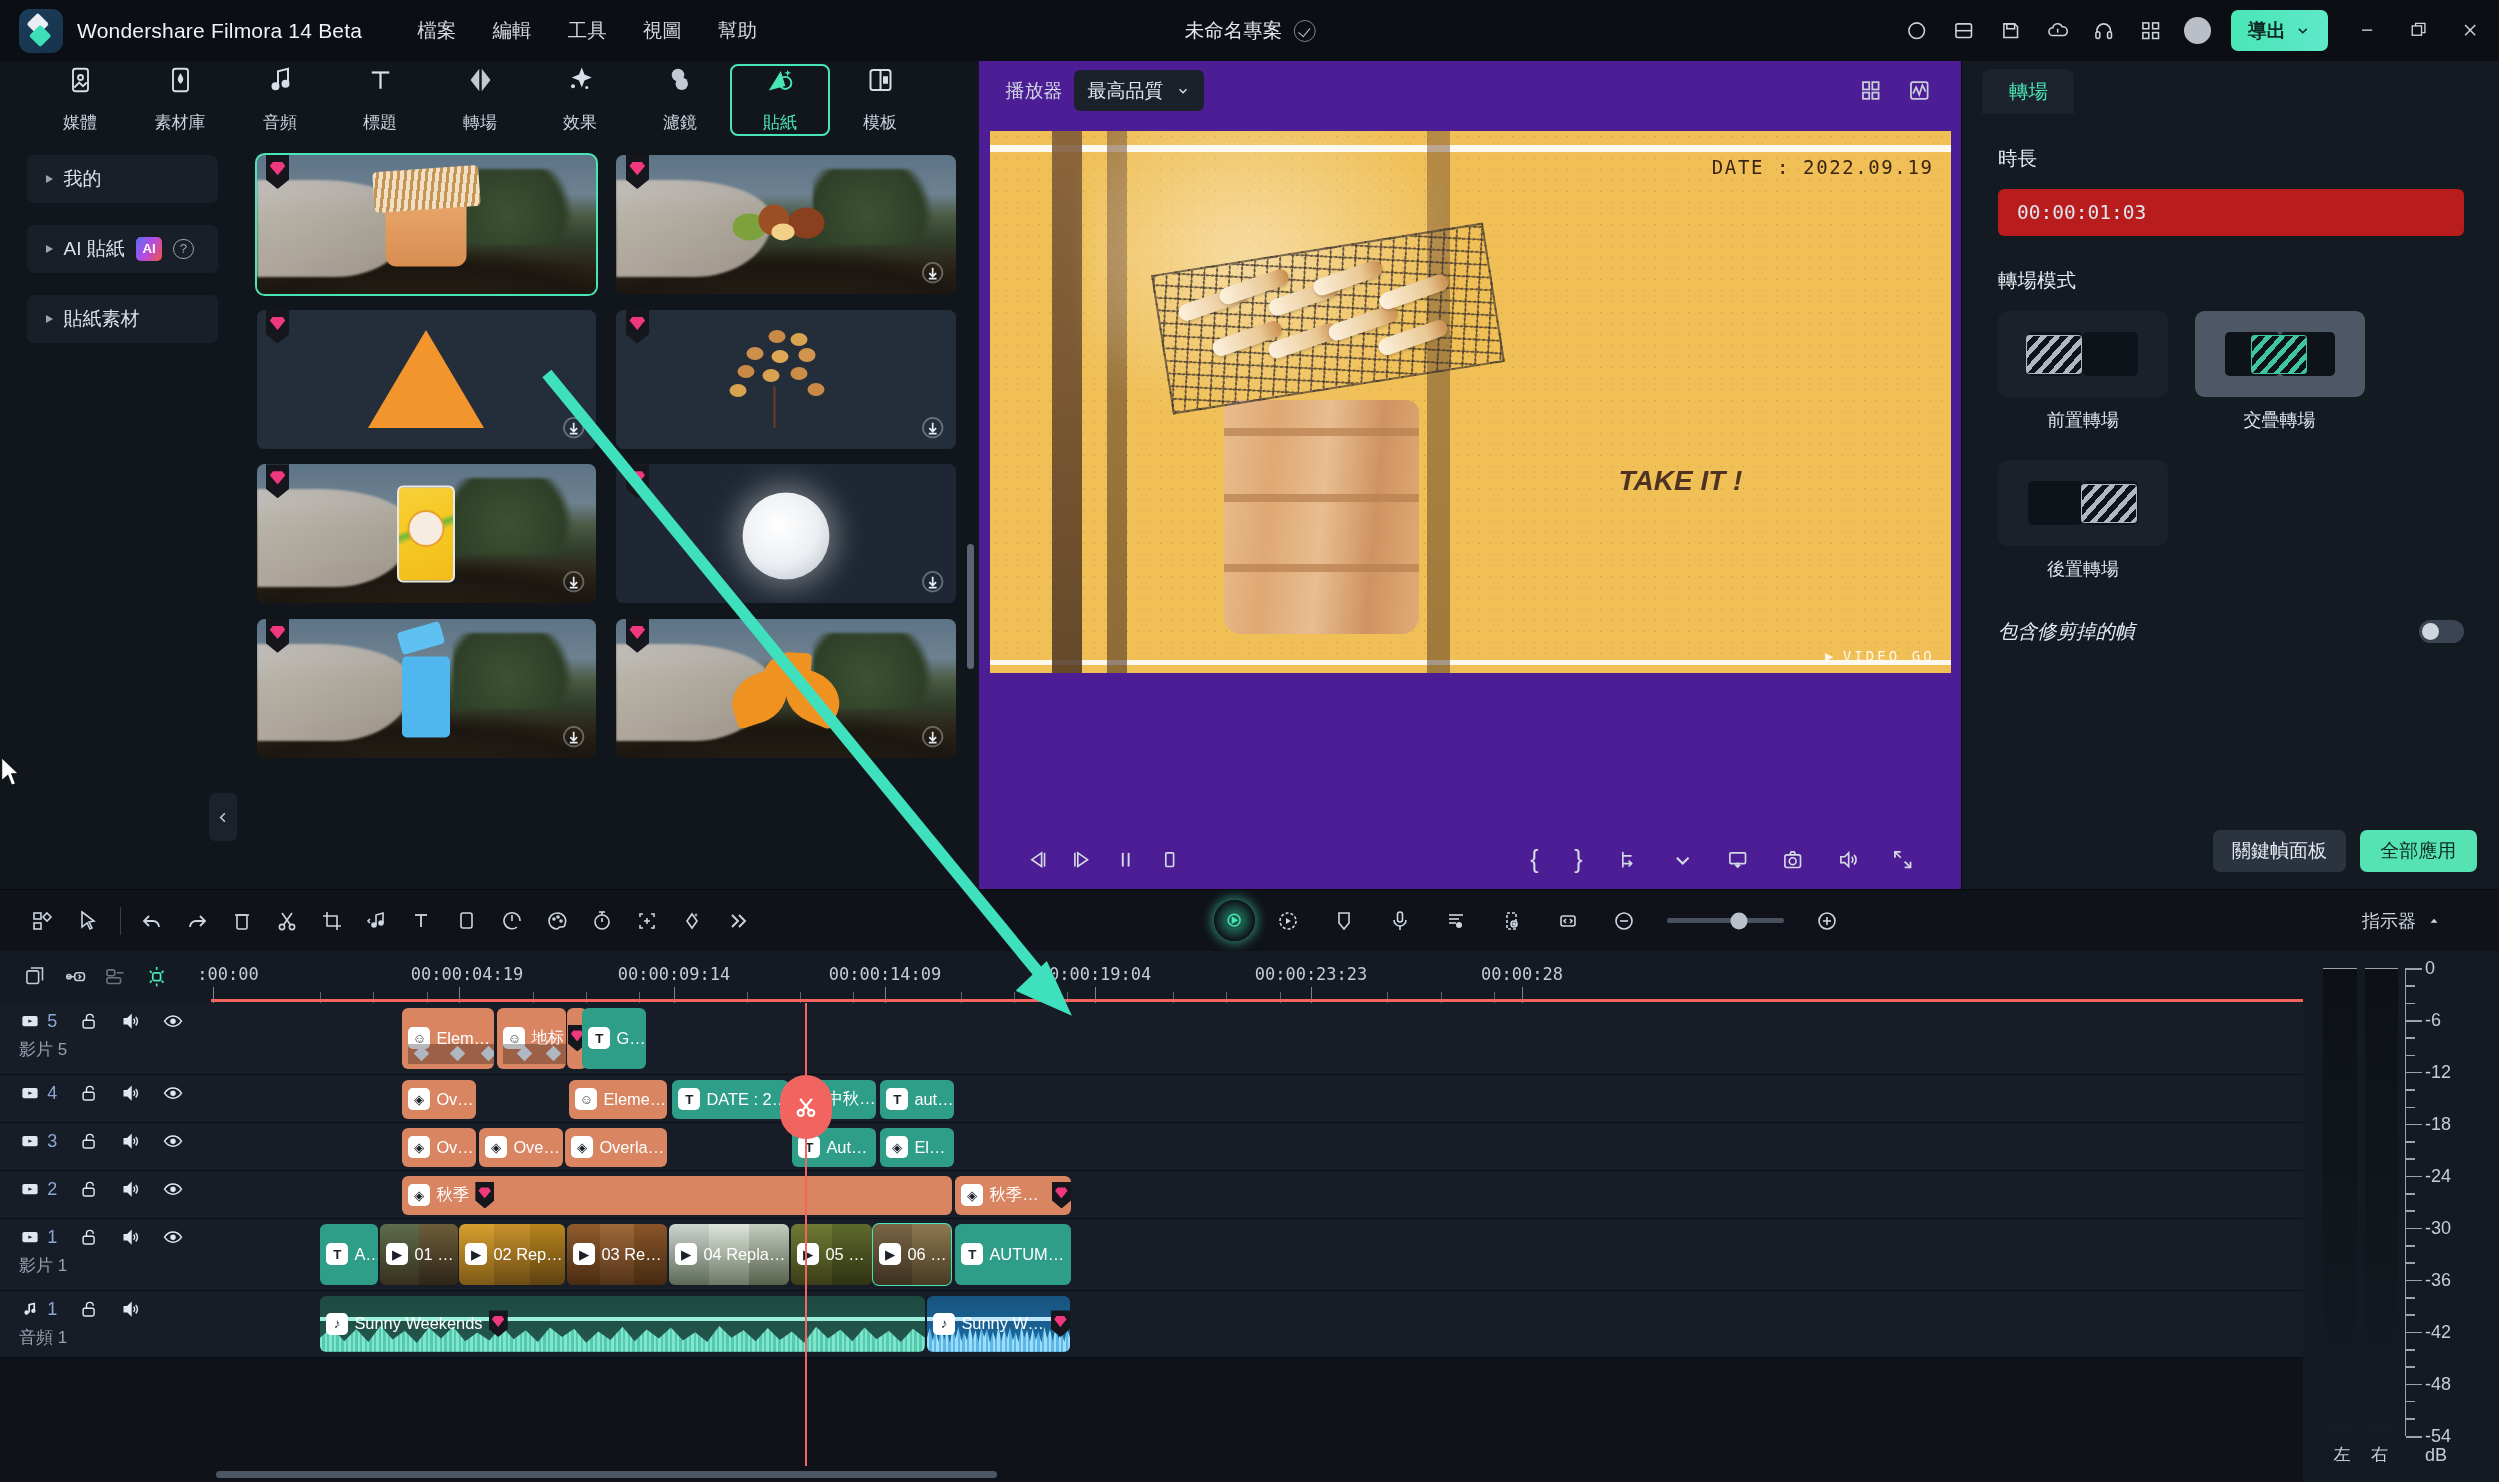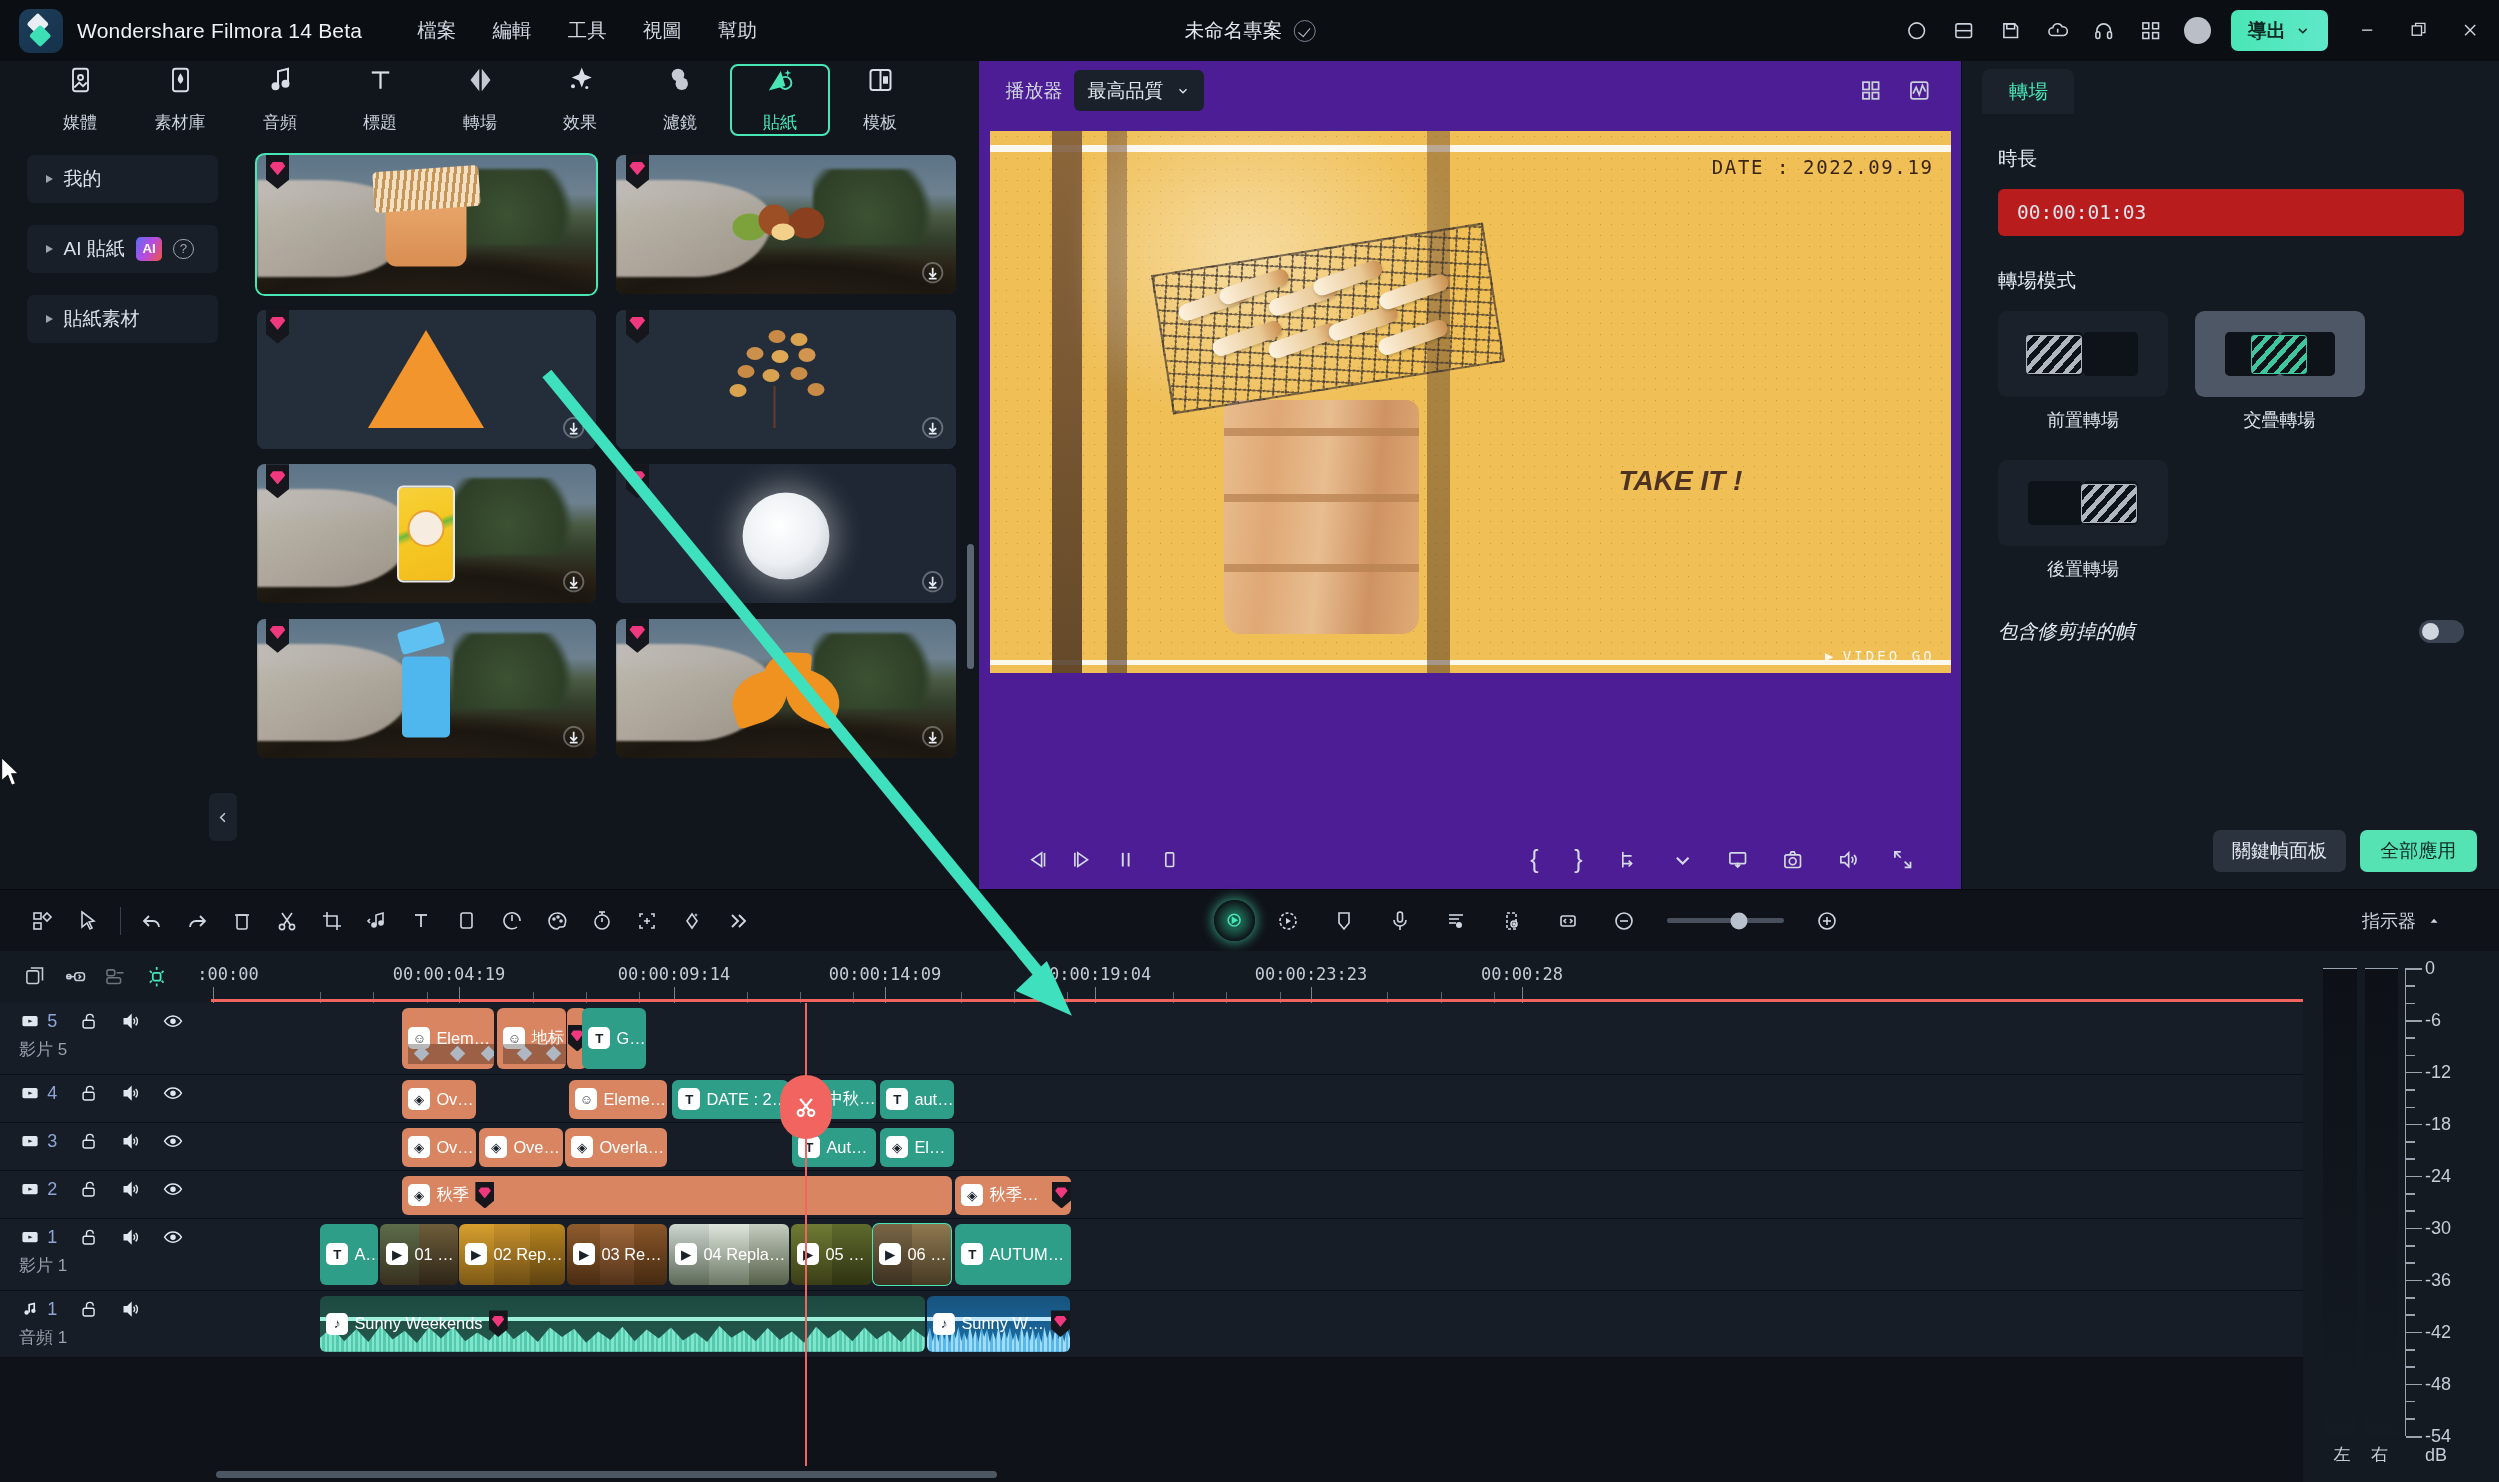--- a/index.html
+++ b/index.html
@@ -964,21 +964,21 @@
                 <line x1="12" y1="2" x2="12" y2="5"></line>
                 <line x1="12" y1="19" x2="12" y2="22"></line>
                 <line x1="5" y1="6" x2="7" y2="8"></line>
                 <line x1="17" y1="16" x2="19" y2="18"></line>
                 <line x1="19" y1="6" x2="17" y2="8"></line>
                 <line x1="7" y1="16" x2="5" y2="18"></line>
               </svg>
           </div>
           <div class="ruler">
             <div class="rlabel" style="left:17px">:00:00</div>
-            <div class="rlabel" style="left:238px">00:00:04:19</div>
+            <div class="rlabel" style="left:256px">00:00:04:19</div>
             <div class="rlabel" style="left:463px">00:00:09:14</div>
             <div class="rlabel" style="left:674px">00:00:14:09</div>
             <div class="rlabel" style="left:884px">00:00:19:04</div>
             <div class="rlabel" style="left:1100px">00:00:23:23</div>
             <div class="rlabel" style="left:1311px">00:00:28</div>
             <div class="rtick major" style="left:1.6px"></div>
             <div class="rtick" style="left:109px"></div>
               <div class="rtick" style="left:162px"></div>
             <div class="rtick" style="left:216px"></div>
               <div class="rtick major" style="left:248px"></div>

